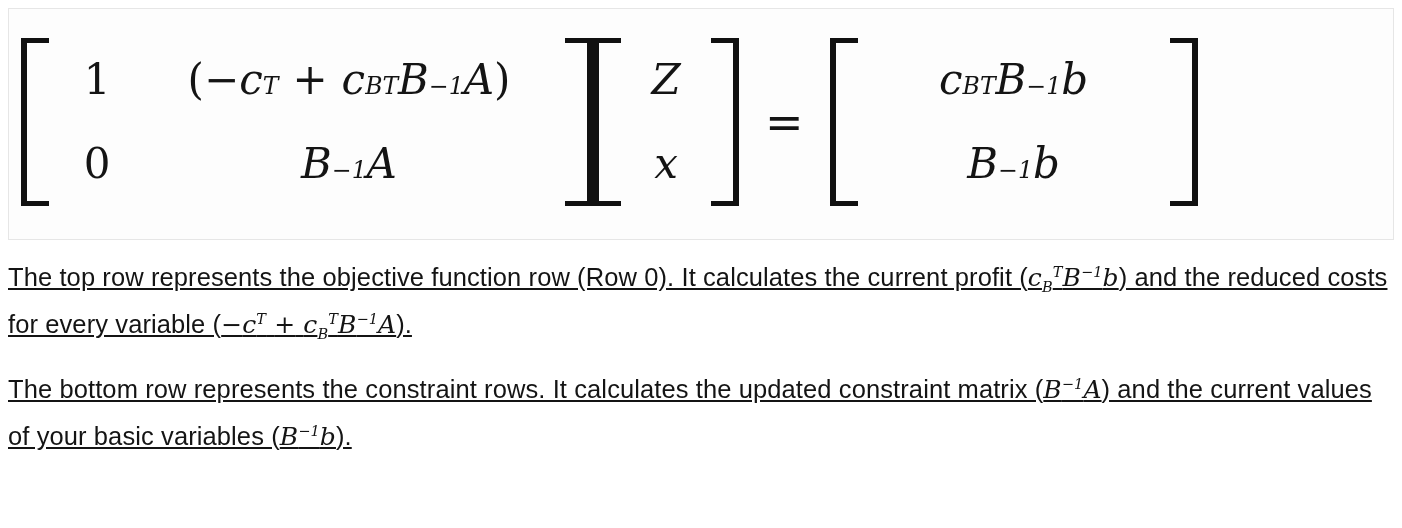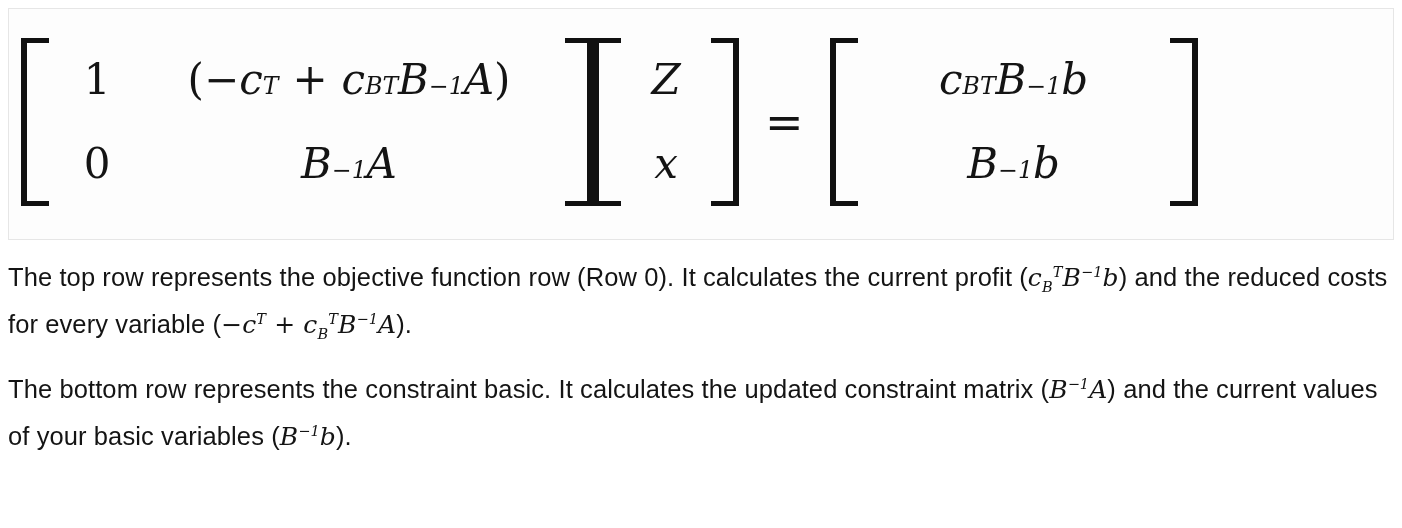--- a/index.html
+++ b/index.html
@@ -108,20 +108,21 @@
   .paren { font-style: normal; }
 
   
   .para {
     margin: 0;
     padding: 0 8px;
     font-size: 25.5px;
     line-height: 46px;
     letter-spacing: 0.1px;
     color: #141414;
+    text-decoration: underline;
   }
   .para.p1 { margin-top: 14px; }
   .para.p2 { margin-top: 18px; }
 
   .mi {
     font-family: "DejaVu Serif", "Liberation Serif", serif;
     font-style: italic;
     font-size: 25px;
   }
   .mi sup, .mi sub { font-size: 0.58em; }
@@ -190,16 +191,16 @@
       <span class="bracket right"></span>
 
     </div>
   </div>
 
   <p class="para p1">
     <span>The top row represents the objective function row (Row 0). It calculates the current profit (</span><span class="mi"><i>c</i><sub class="cal">B</sub><sup>T</sup><i>B</i><sup>−1</sup><i>b</i></span><span>) and the reduced costs for every variable (</span><span class="mi"><span class="op">−</span><i>c</i><sup>T</sup>&nbsp;<span class="op">+</span>&nbsp;<i>c</i><sub class="cal">B</sub><sup>T</sup><i>B</i><sup>−1</sup><i>A</i></span><span>).</span>
   </p>
 
   <p class="para p2">
-    <span>The bottom row represents the constraint basic. It calculates the updated constraint matrix (</span><span class="mi"><i>B</i><sup>−1</sup><i>A</i></span><span>) and the current values of your basic variables (</span><span class="mi"><i>B</i><sup>−1</sup><i>b</i></span><span>).</span>
+    <span>The bottom row represents the constraint rows. It calculates the updated constraint matrix (</span><span class="mi"><i>B</i><sup>−1</sup><i>A</i></span><span>) and the current values of your basic variables (</span><span class="mi"><i>B</i><sup>−1</sup><i>b</i></span><span>).</span>
   </p>
 
 </div>
 
 </body></html>

